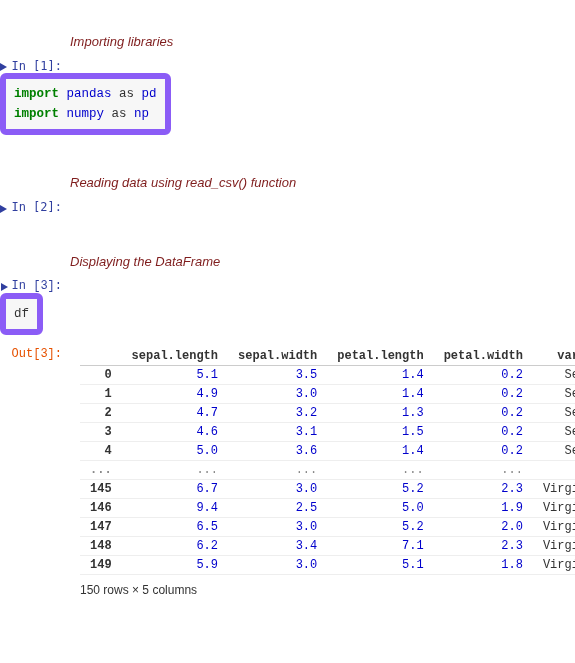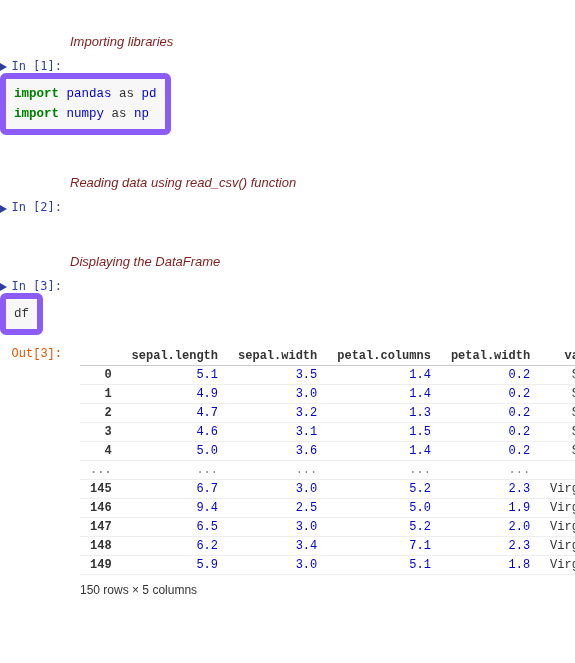--- a/index.html
+++ b/index.html
@@ -137,38 +137,38 @@
     <div class="section-title">Reading data using read_csv() function</div>
     <div class="cell-row notebook-cell">
       <div class="cell-label" style="display: flex; align-items: center; justify-content: flex-end;">
         <span style="display: inline-block; width: 0px; height: 0px; border-left: 7px solid rgb(48, 63, 159); border-top: 4px solid transparent; border-bottom: 4px solid transparent; margin-right: 4px; margin-top: 4px; flex-shrink: 0;"></span>
         <span>In [2]:</span>
       </div>
     </div>
     <div style="height: 8px;"></div>
     <div class="section-title">Displaying the DataFrame</div>
     <div class="cell-row notebook-cell">
-      <div class="cell-label" style="display: flex; align-items: flex-start; justify-content: flex-end;">
+      <div class="cell-label" style="display: flex; align-items: flex-start; justify-content: flex-end; font-family: Liberation Mono, monospace;">
         <span style="display: inline-block; width: 0px; height: 0px; border-left: 7px solid rgb(48, 63, 159); border-top: 4px solid transparent; border-bottom: 4px solid transparent; margin-right: 4px; margin-top: 4px; flex-shrink: 0;"></span>
         <span>In [3]:</span>
       </div>
       <div class="code-box">
         <div><span style="color: rgb(51, 51, 51);">df</span></div>
       </div>
     </div>
     <div class="cell-row">
       <div class="cell-label out" style="color: rgb(230, 81, 0); display: flex; align-items: flex-start; justify-content: flex-end; padding-top: 4px;">Out[3]:</div>
       <div class="out-content" style="margin-left: 0px;">
         <table class="df-table">
           <thead>
             <tr>
               <th></th>
               <th>sepal.length</th>
               <th>sepal.width</th>
-              <th>petal.columns</th>
+              <th>petal.length</th>
               <th>petal.width</th>
               <th>variety</th>
             </tr>
           </thead>
           <tbody>
             <tr>
               <td>0</td>
               <td class="num-col">5.1</td>
               <td class="num-col">3.5</td>
               <td class="num-col">1.4</td>

